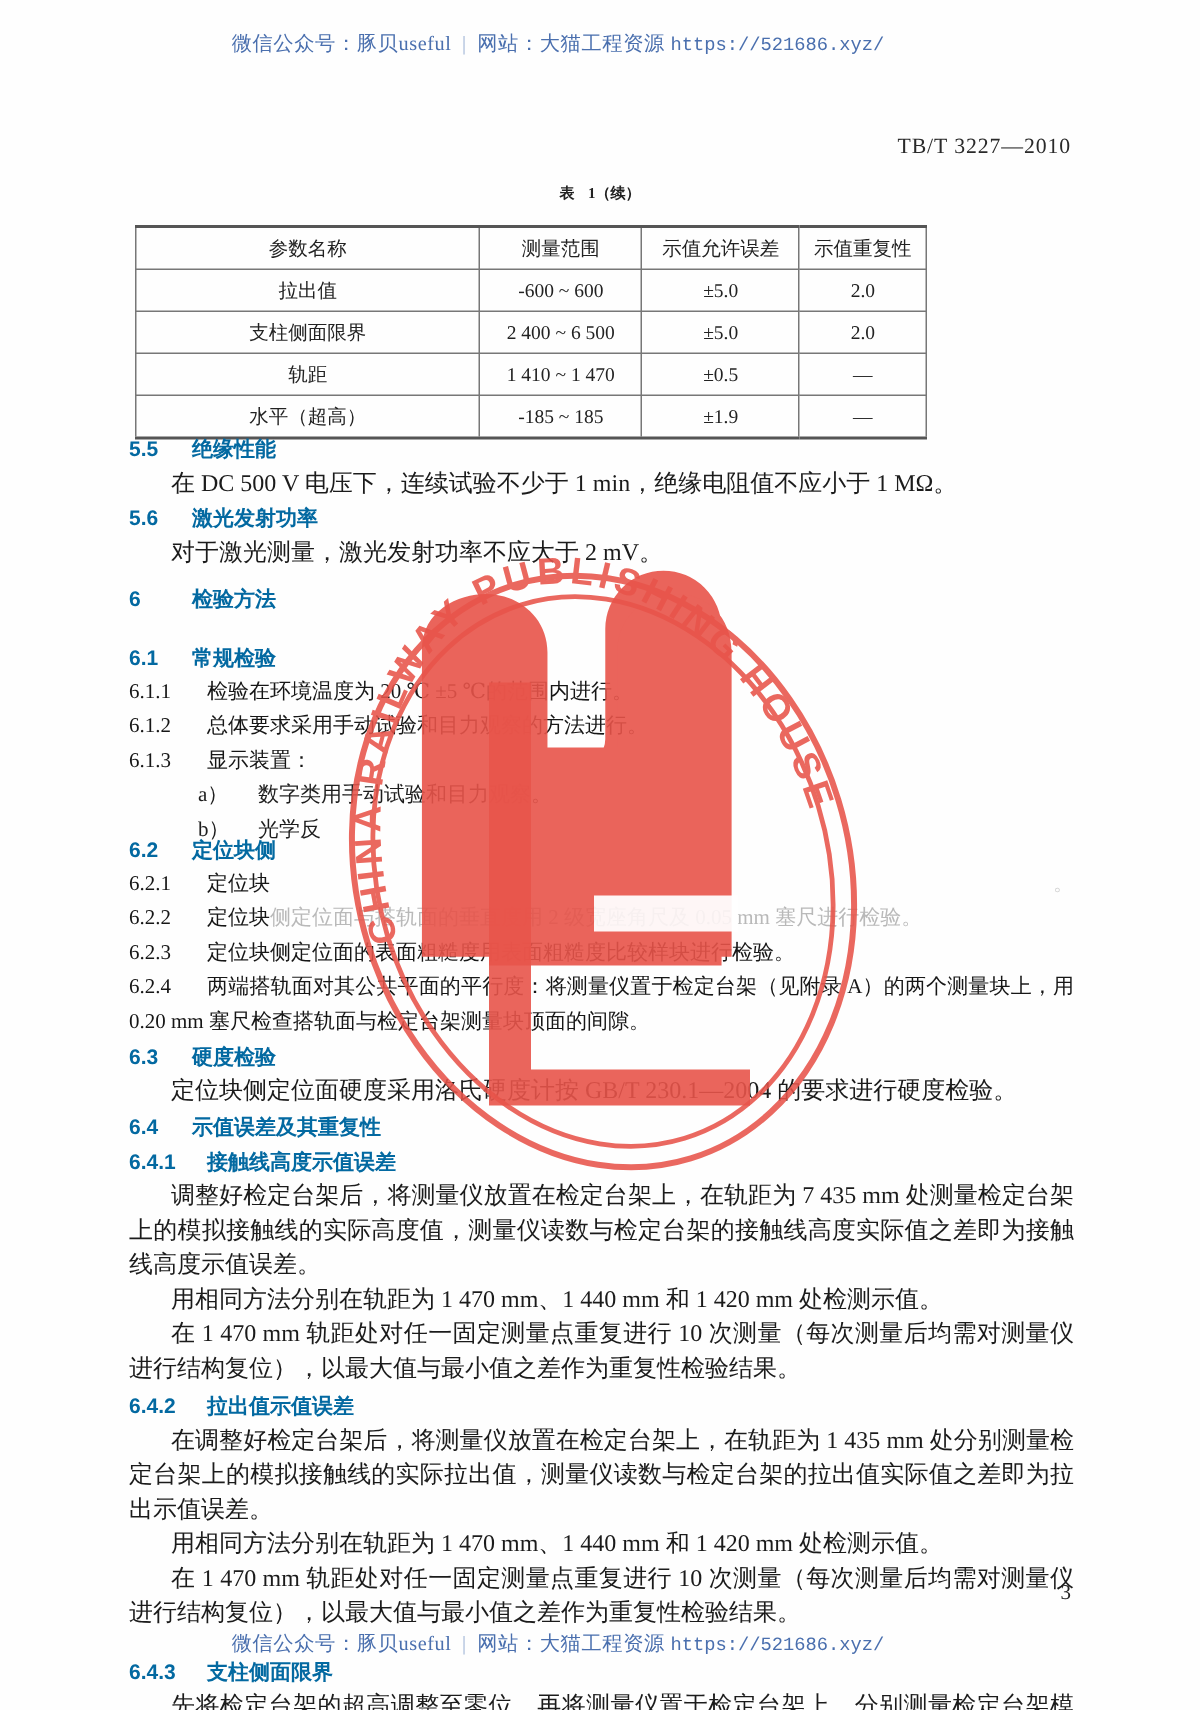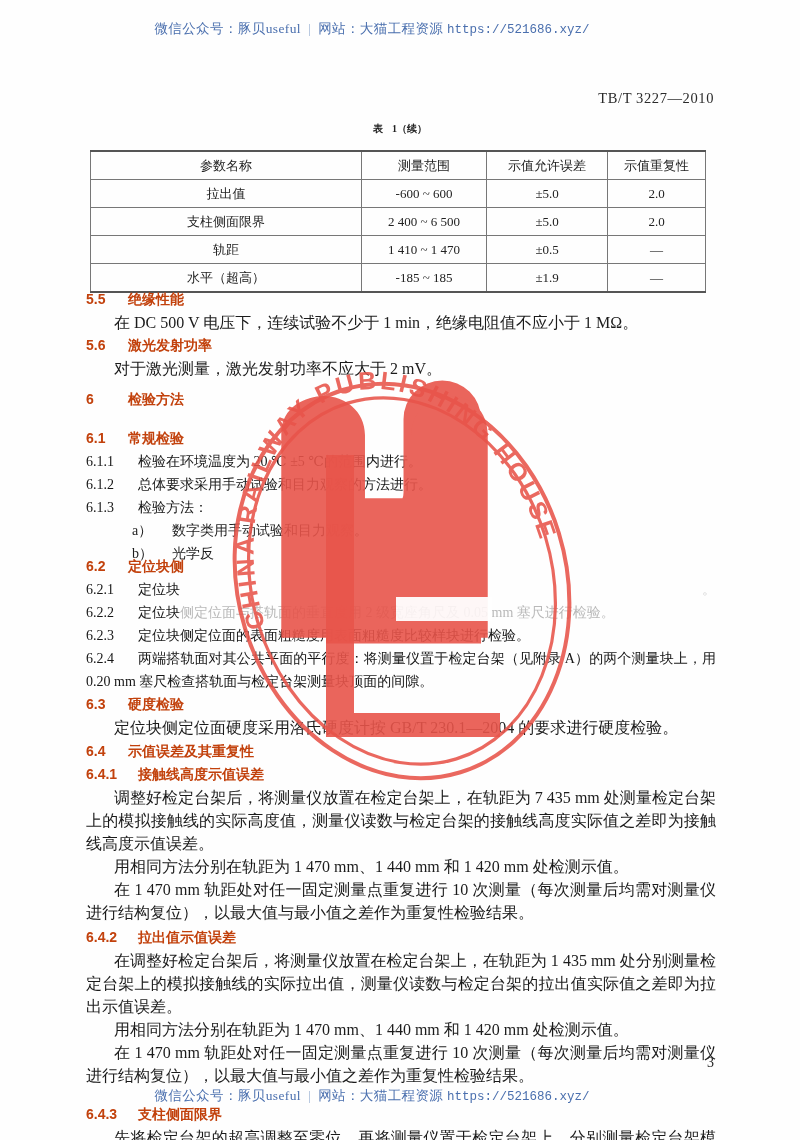--- a/index.html
+++ b/index.html
@@ -71,21 +71,21 @@
     font-size: 10px;
     font-weight: bold;
     color: #222;
   }
   .table-caption .cap-gap { display: inline-block; width: 9px; }
 
   table.spec {
     position: absolute;
     left: 90px;
     top: 150px;
-    width: 616px;
+    width: 528px;
     border-collapse: collapse;
     font-size: 13px;
     color: #222;
   }
   table.spec td {
     border: 1px solid #777;
     text-align: center;
     height: 27px;
     padding: 0 2px;
     font-family: "Liberation Serif", "DejaVu Serif", serif;
@@ -102,21 +102,21 @@
 
   
   .block {
     position: absolute;
     left: 86px;
     width: 630px;
   }
   .h2 {
     font-size: 14px;
     font-weight: bold;
-    color: #c2410c;
+    color: #0369a1;
     margin: 0;
     line-height: 23px;
     white-space: nowrap;
     font-family: "Liberation Sans", "DejaVu Sans", sans-serif;
   }
   .h2 .num { display: inline-block; min-width: 42px; }
   .h3 {
     font-size: 14px;
     color: #161616;
     margin: 0;
@@ -239,21 +239,21 @@
       <p class="h2">
         <span class="num">6.1</span><span>常规检验</span>
       </p>
       <p class="h3">
         <span class="num">6.1.1</span><span>检验在环境温度为 20 ℃ ±5 ℃的范围内进行。</span>
       </p>
       <p class="h3">
         <span class="num">6.1.2</span><span>总体要求采用手动试验和目力观察的方法进行。</span>
       </p>
       <p class="h3">
-        <span class="num">6.1.3</span><span>检验方法：</span>
+        <span class="num">6.1.3</span><span>显示装置：</span>
       </p>
       <p class="item">
         <span class="lbl">a）</span><span>数字类用手动试验和目力观察。</span>
       </p>
       <p class="item">
         <span class="lbl">b）</span><span>光学反</span>
       </p>
     </div>
 
     <div class="block" style="top:555px;">

